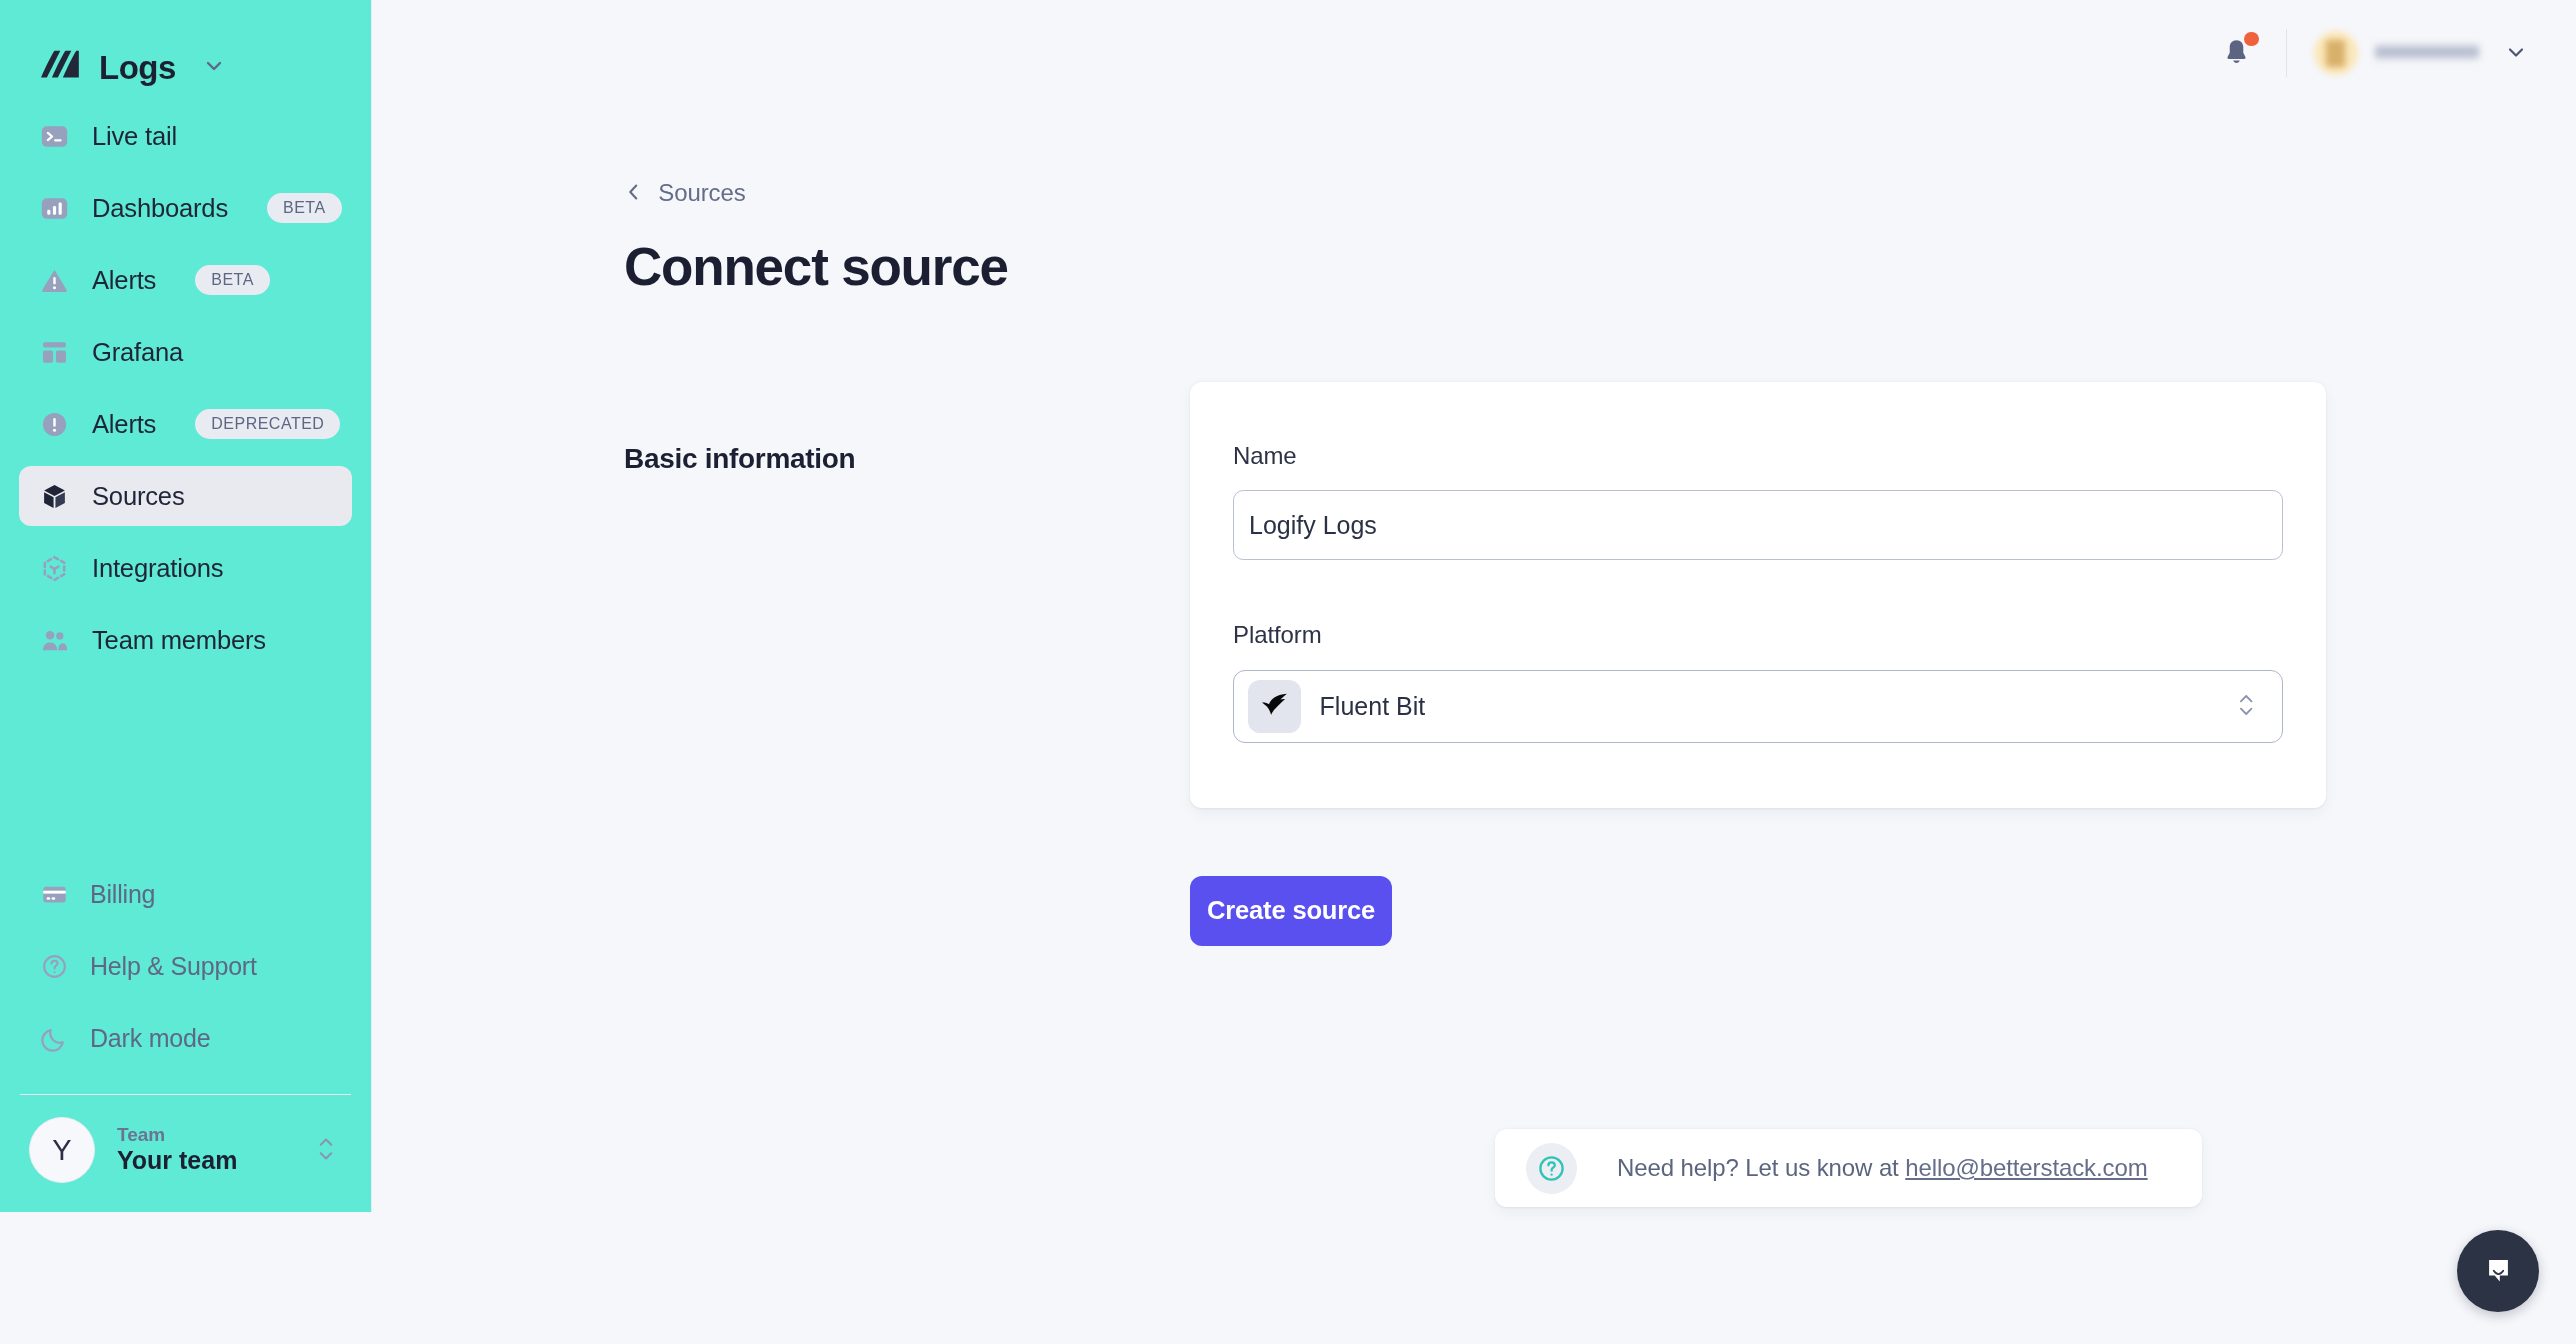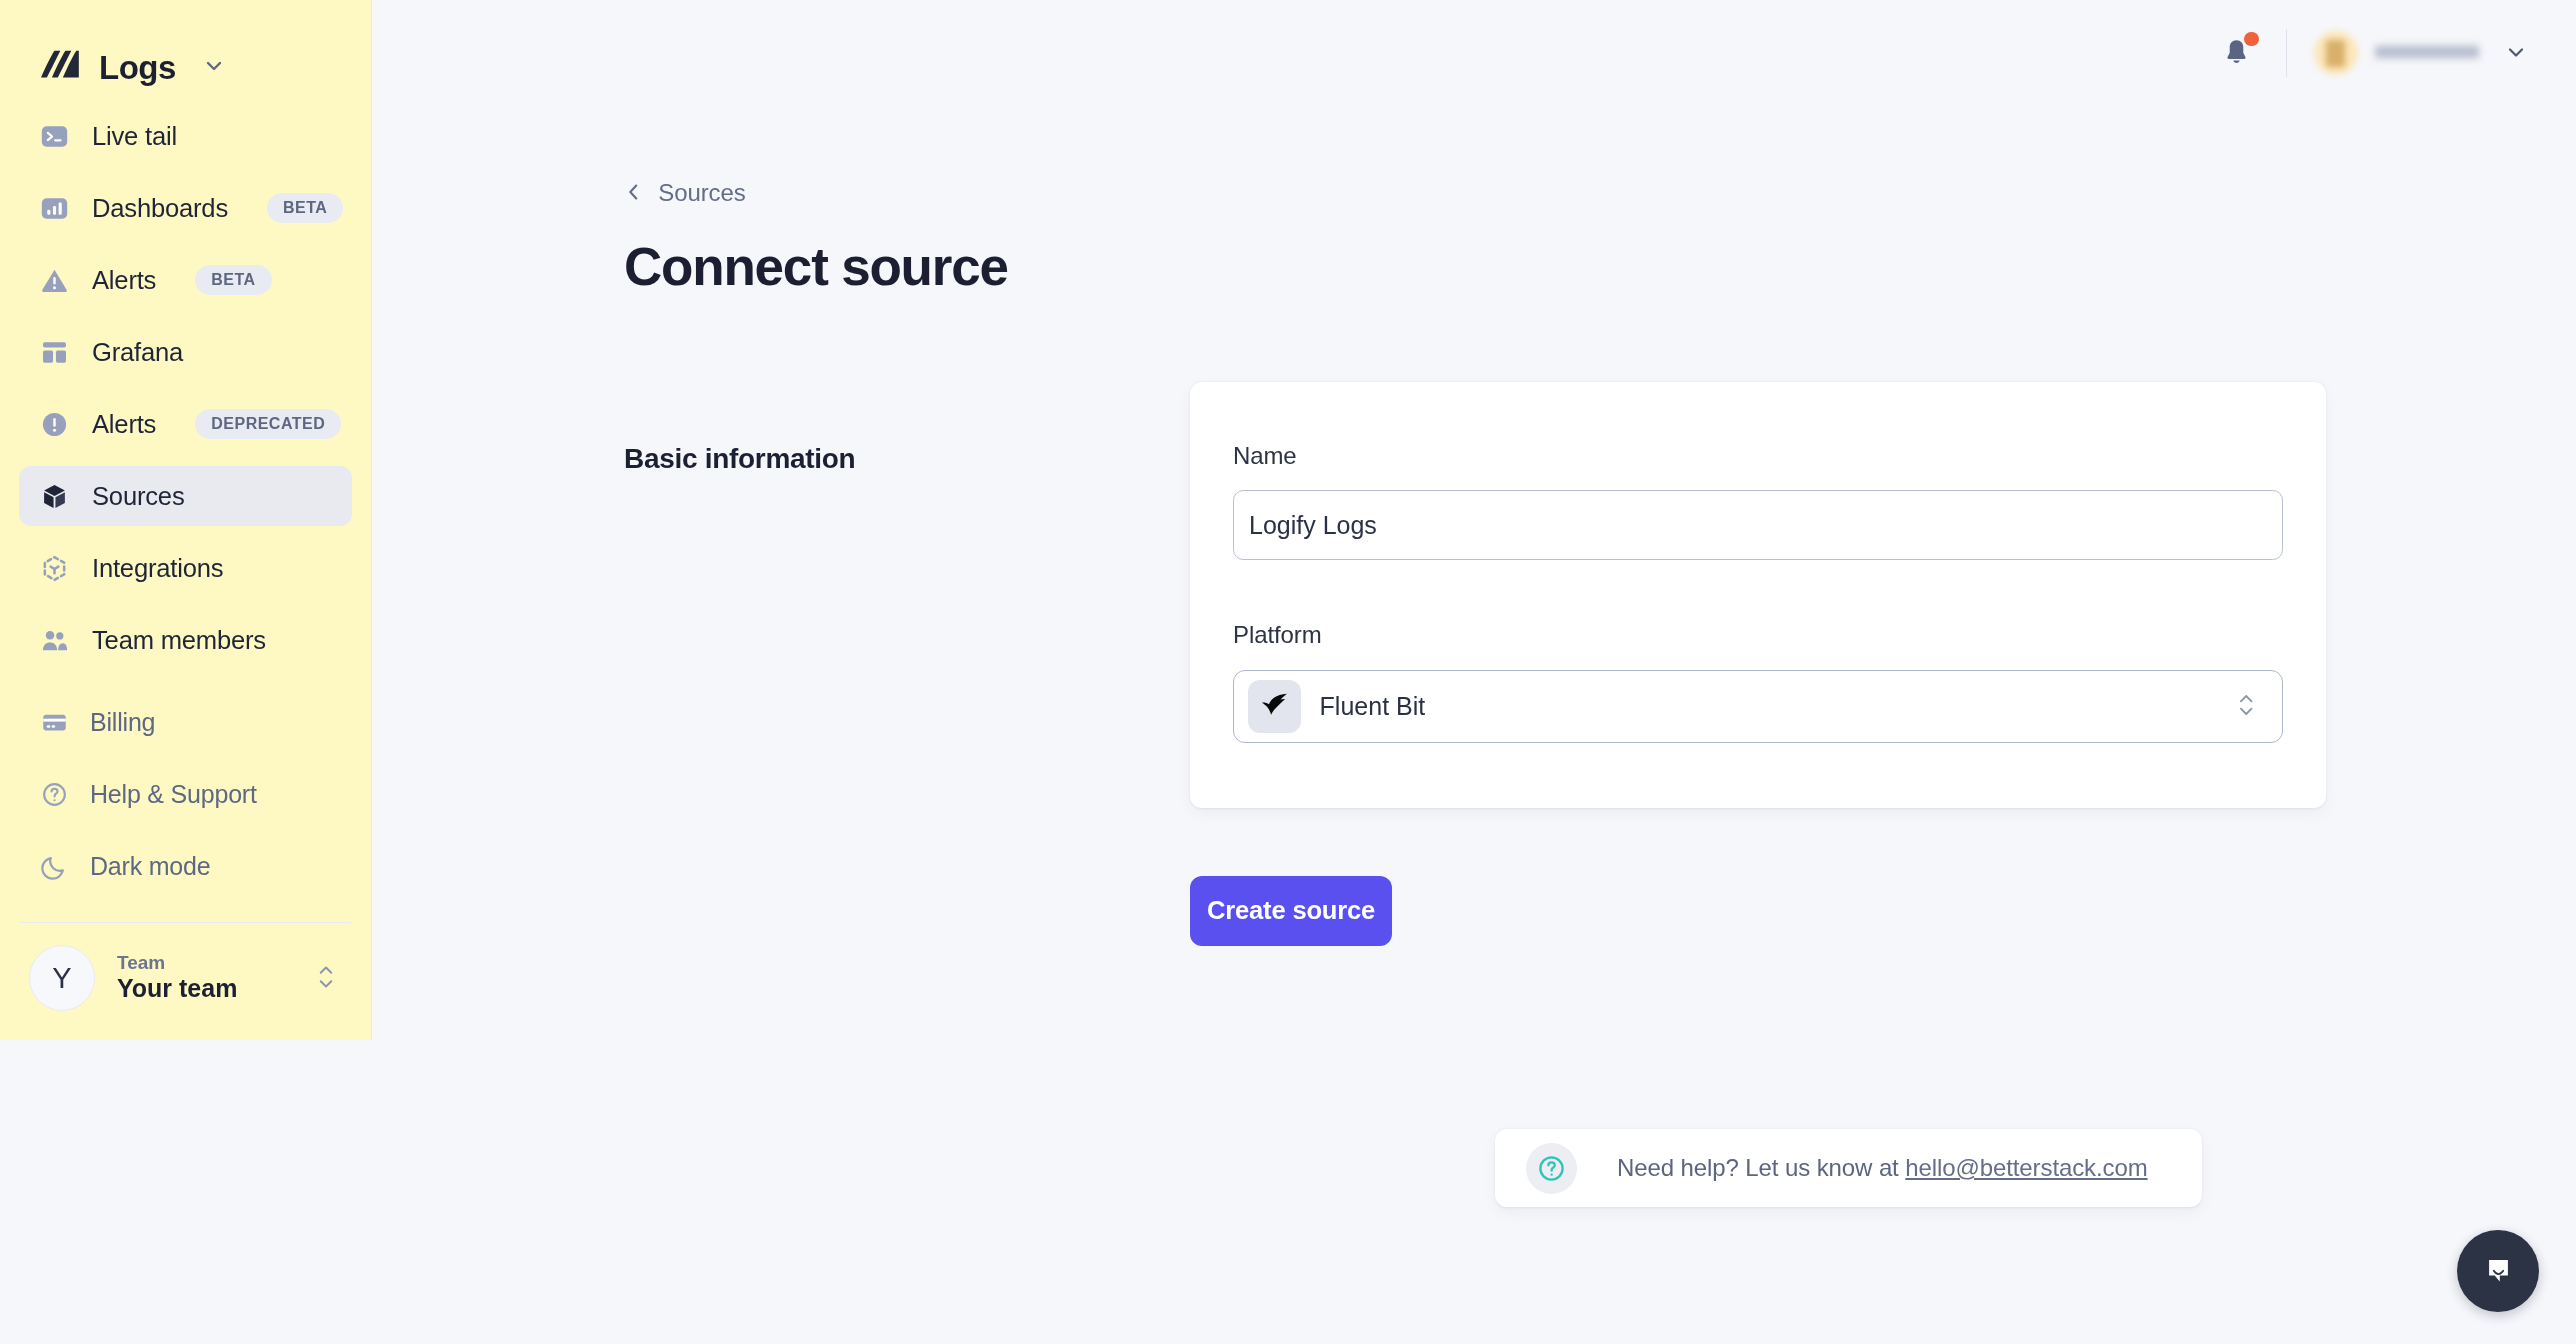--- a/index.html
+++ b/index.html
@@ -19,22 +19,22 @@
 
   .app {
     display: flex;
     width: 2576px;
     height: 1344px;
   }
 
   
   .sidebar {
     width: 372px;
-    height: 1040px;
-    background: #fef9c3;
+    height: 1212px;
+    background: #5eead4;
     border-right: 0.9px solid #e9ebf2;
     display: flex;
     flex-direction: column;
     flex: 0 0 372px;
     position: relative;
   }
 
   .sb-brand {
     display: flex;
     align-items: center;
@@ -76,21 +76,21 @@
     font-size: 25.6px;
     color: #1f2437;
     letter-spacing: -0.2px;
     white-space: nowrap;
   }
   .sb-badge {
     margin-left: 17px;
     background: #e8ebf2;
     color: #5d6781;
     font-size: 16px;
-    font-weight: 700;
+    font-weight: 400;
     letter-spacing: 0.5px;
     padding: 6px 16px 6.8px;
     border-radius: 851px;
     white-space: nowrap;
   }
 
   .sb-spacer { flex: 1 1 auto; }
 
   .sb-bottom { padding: 0 19px 0; }
   .sb-bottom .sb-item { margin-bottom: 12px; gap: 20px; }

